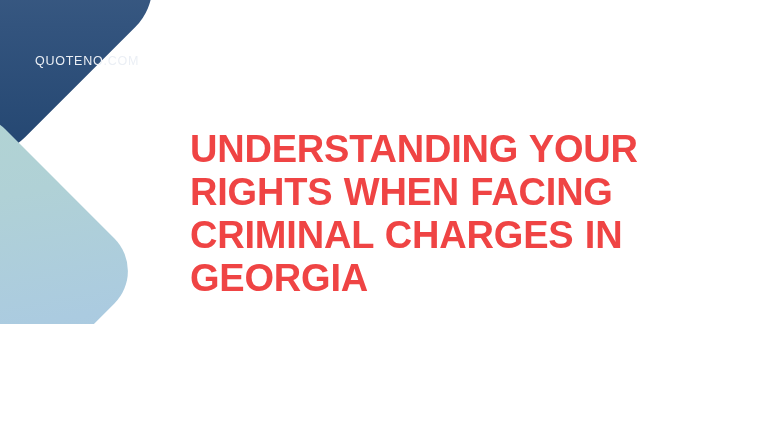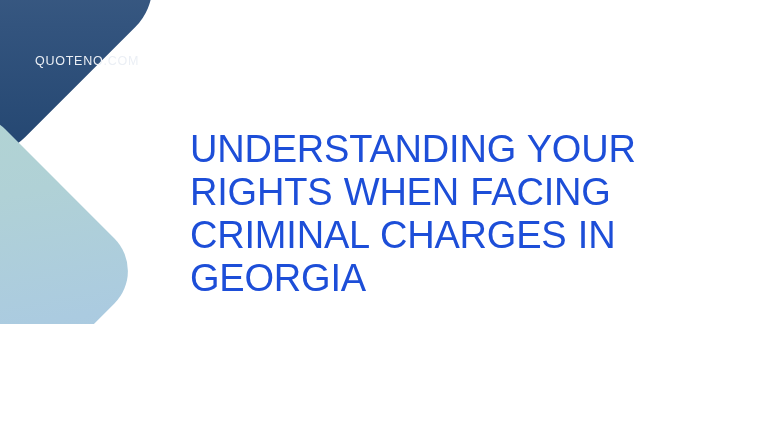--- a/index.html
+++ b/index.html
@@ -92,24 +92,24 @@
   
   .headline-wrap {
     position: absolute;
     left: 190px;
     top: 128px;
     width: 520px;
     z-index: 5;
   }
   .headline {
     margin: 0;
-    color: #1d4ed8;
+    color: #ef4444;
     font-family: "Liberation Sans", sans-serif;
     font-size: 38px;
-    font-weight: 400;
+    font-weight: 700;
     line-height: 43px;
     letter-spacing: -0.2px;
     text-transform: uppercase;
     word-spacing: 1px;
   }
 </style>
 </head>
 <body>
 
 <div id="card">

